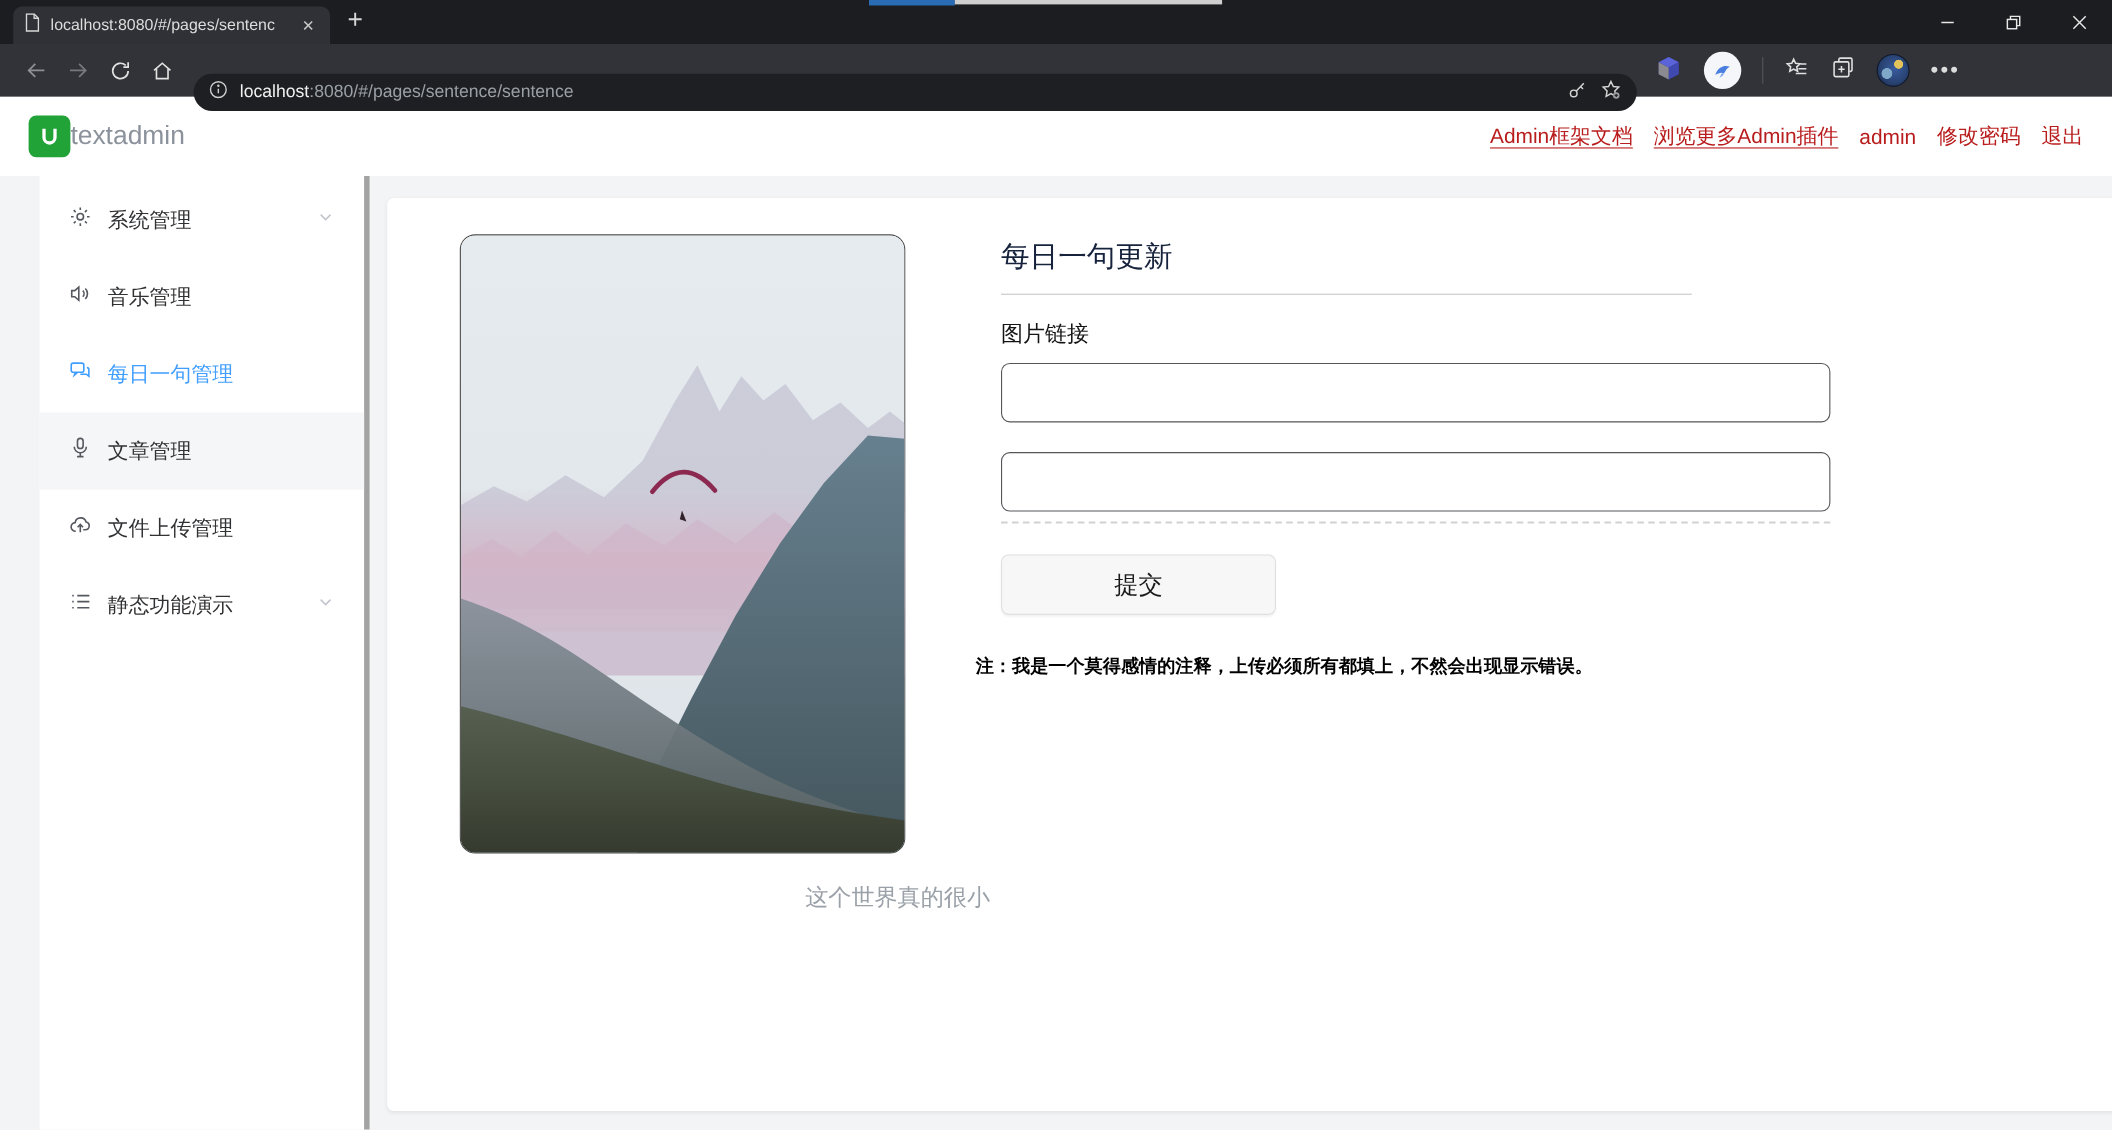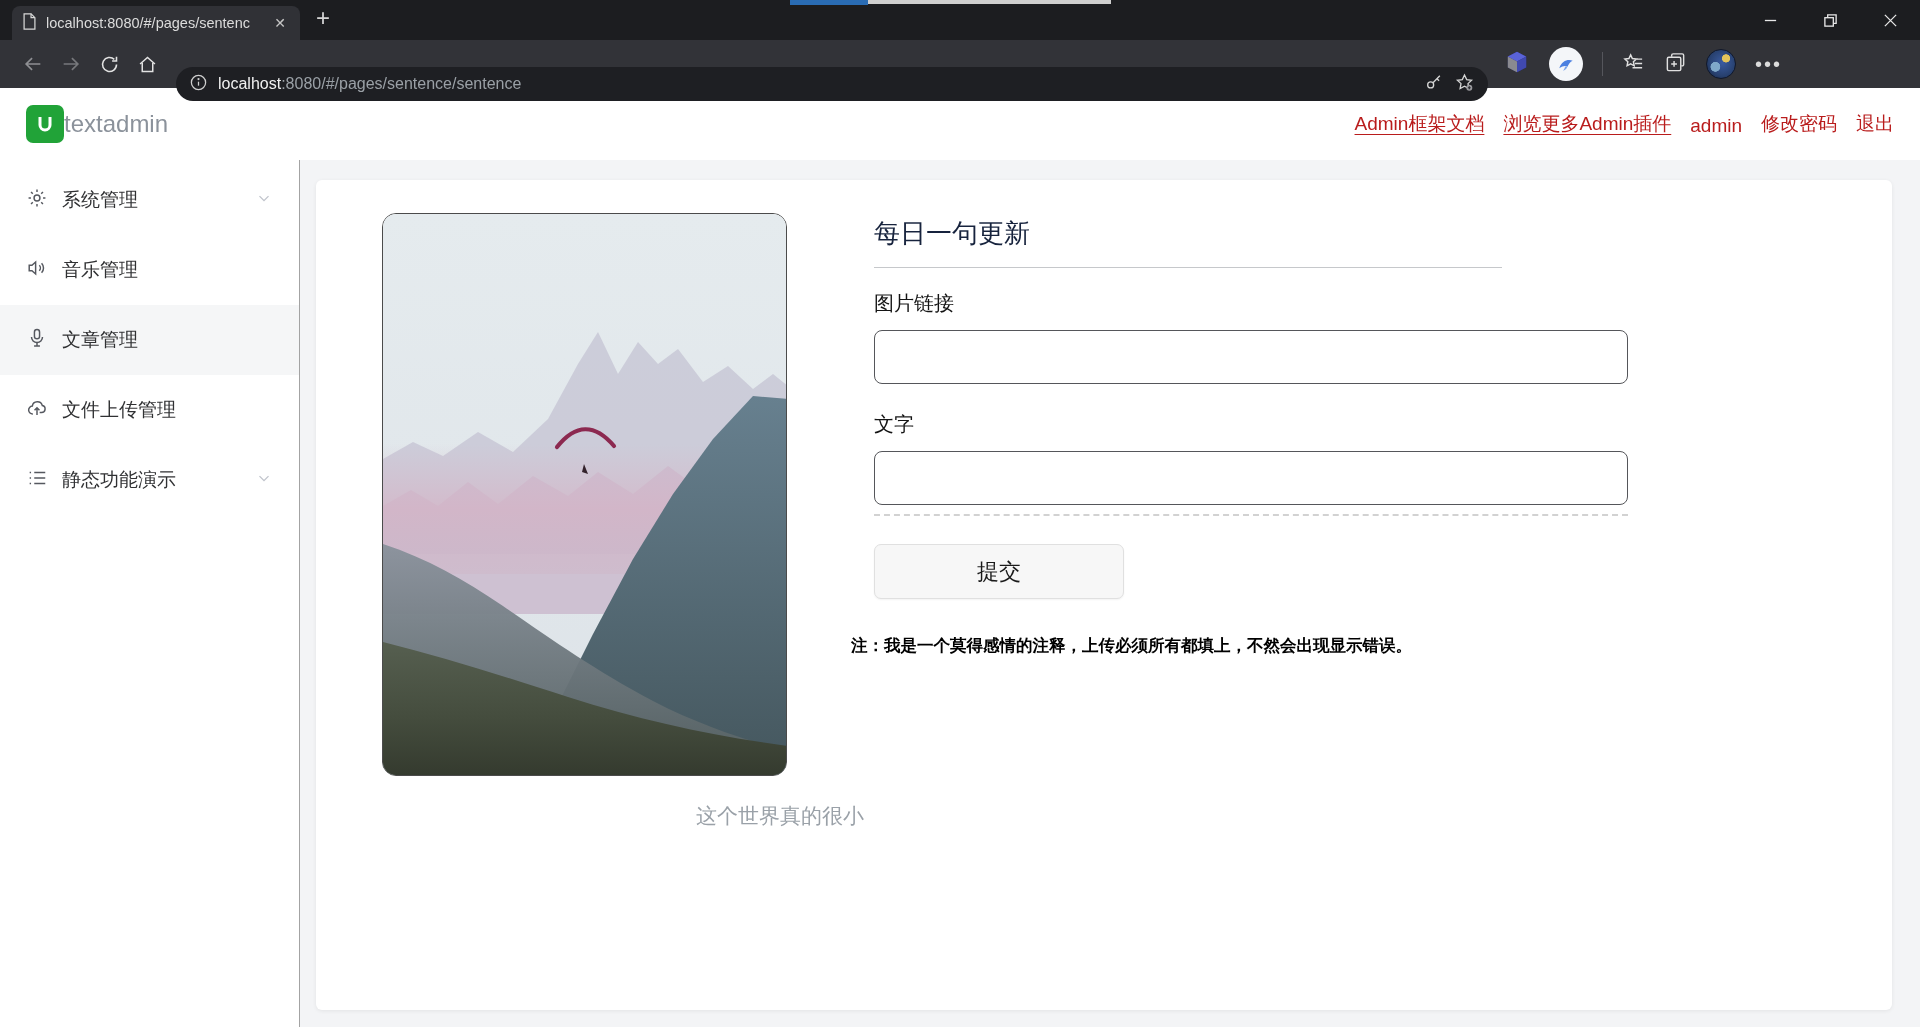--- a/index.html
+++ b/index.html
@@ -41,21 +41,21 @@
   .app-header { height:72px; background:#fff; display:flex; align-items:center; padding:0 26px; }
   .logo { width:38px; height:38px; border-radius:7px; background:#21a338;
     display:flex; align-items:center; justify-content:center; }
   .brand { font-size:24px; color:#8b929b; }
   .hdr-links { margin-left:auto; display:flex; align-items:flex-end; gap:19px;
     font-size:19px; color:#b91c1c; }
   .hdr-links .u { text-decoration:underline; text-underline-offset:4px; }
 
   
   .app-body { display:flex; height:867px; background:#f3f4f6; }
-  .sidebar { width:300px; background:#fff; border-right:1px solid #a3a3a3; padding-top:5px; }
+  .sidebar { width:300px; background:#fff; border-right:5px solid #a3a3a3; padding-top:5px;margin-left:36px; }
   .side-item { height:70px; display:flex; align-items:center; padding:0 26px; gap:14px;
     font-size:19px; color:#303133; }
   .side-item svg { stroke:#55585f; }
   .side-item.active { color:#409eff; }
   .side-item.active svg { stroke:#409eff; }
   .side-item.hovered { background:#f5f6f7; }
   .chev { margin-left:auto; }
   .chev svg { stroke:#c0c4cc; }
 
   .main { flex:1; position:relative; }
@@ -239,20 +239,30 @@
       <span>
         <svg width="22" height="22" viewBox="0 0 24 24" fill="none" stroke-width="1.6">
           <path d="M10.5 5.5 L6.5 9 H3.5 v6 h3 l4 3.5 z"></path>
           <path d="M14.5 9 a4.3 4.3 0 0 1 0 6"></path>
           <path d="M17 6.8 a7.5 7.5 0 0 1 0 10.4"></path>
         </svg>
       </span>
       <span>音乐管理</span>
     </div>
 
+    <div class="side-item active">
+      <span>
+        <svg width="22" height="22" viewBox="0 0 24 24" fill="none" stroke-width="1.6">
+          <rect x="3" y="4.5" width="12.5" height="9" rx="2"></rect>
+          <path d="M7 13.5 l-1 3 3 -2.5"></path>
+          <path d="M18.5 9 a2 2 0 0 1 2 2 v6.5 l-2.5 -2 H12"></path>
+        </svg>
+      </span>
+      <span>每日一句管理</span>
+    </div>
 
     <div class="side-item hovered">
       <span>
         <svg width="22" height="22" viewBox="0 0 24 24" fill="none" stroke-width="1.6">
           <rect x="9.2" y="2.8" width="5.6" height="10" rx="2.8"></rect>
           <path d="M6 11 a6 6 0 0 0 12 0"></path>
           <path d="M12 17 v3.2 M8.8 20.8 h6.4"></path>
         </svg>
       </span>
       <span>文章管理</span>
@@ -335,21 +345,20 @@
       </div>
 
       <div class="form">
         <div class="form-title">每日一句更新</div>
         <div class="form-divider"></div>
 
         <div class="f-label">图片链接</div>
         <input class="f-input" type="text" value="" style="">
 
         <div class="gap1"></div>
-        <div class="f-label">文字</div>
         <input class="f-input" type="text" value="" style="">
         <div class="dashed"></div>
 
         <button class="submit">提交</button>
 
         <div class="note">注：我是一个莫得感情的注释，上传必须所有都填上，不然会出现显示错误。</div>
       </div>
 
     </div>
   </div>

